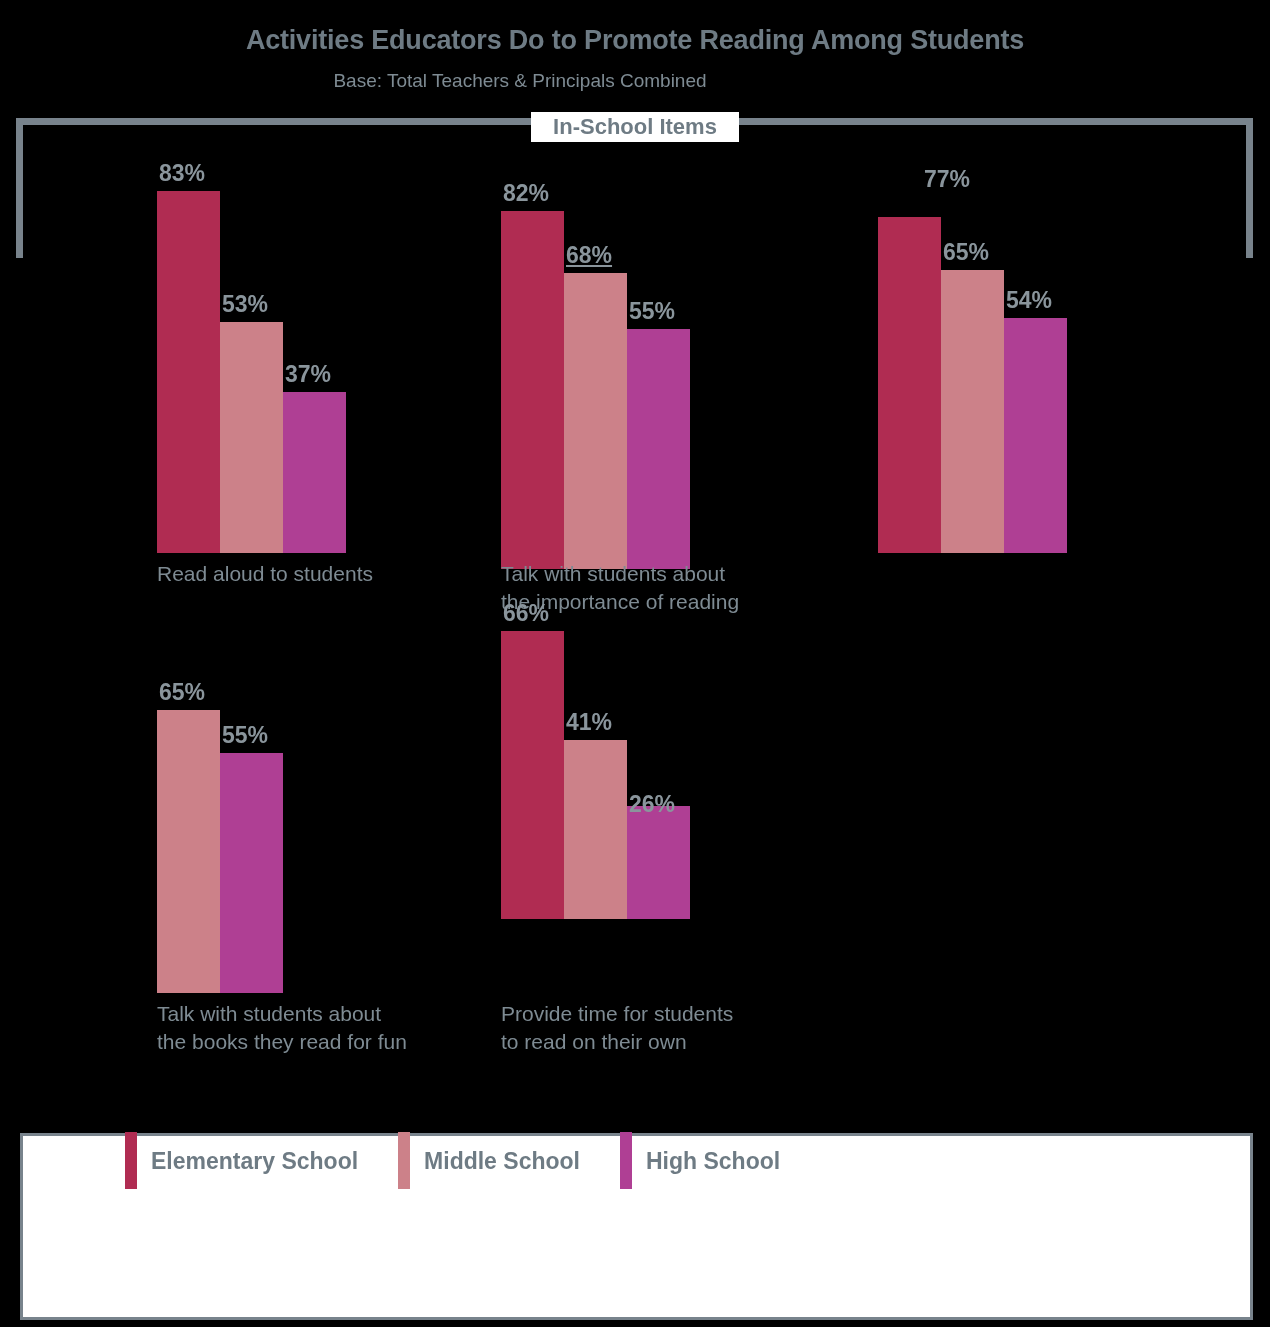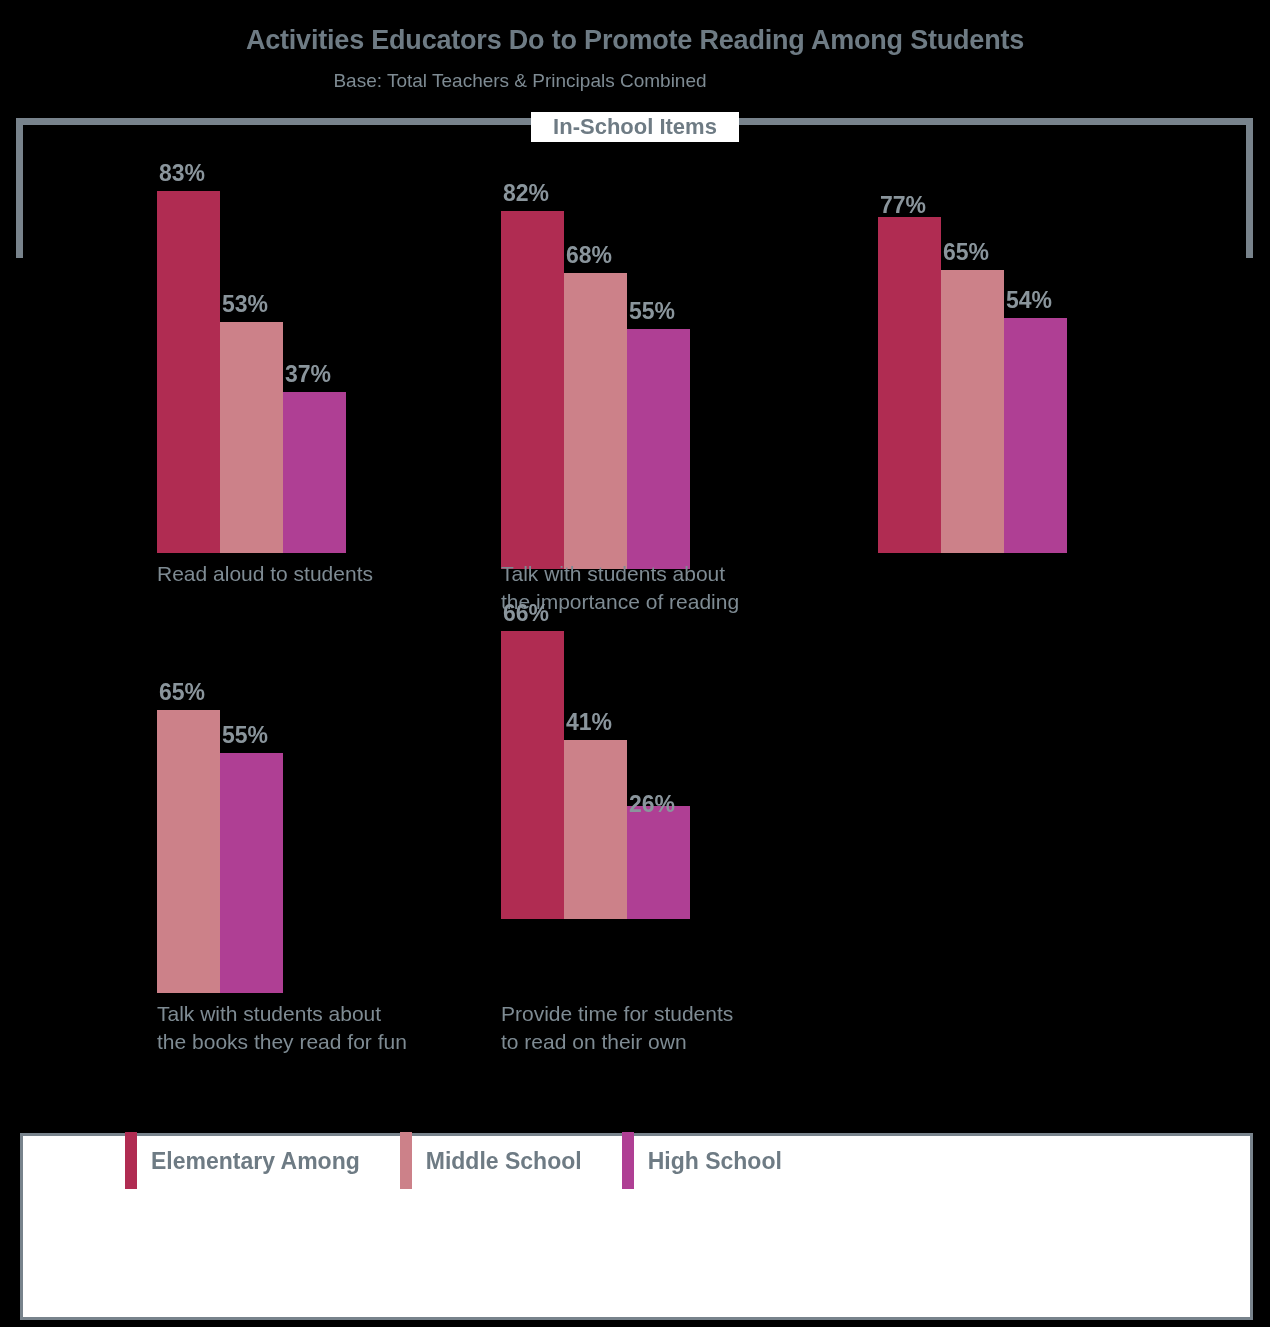--- a/index.html
+++ b/index.html
@@ -185,35 +185,35 @@
     </div>
     <div class="group-label" style="left: 157px; top: 560px;">Read aloud to students</div>
     <div class="bar-group" style="left: 501px; top: 16px; width: 189px; height: 553px;">
       <div class="bars" style="width: 189px;">
         <div class="bar-slot">
           <div class="bar-rect" style="height: 358px; background: rgb(176, 44, 82);"></div>
           <div class="bar-value" style="bottom: 364px;">82%</div>
         </div>
         <div class="bar-slot">
           <div class="bar-rect" style="height: 296px; background: rgb(204, 129, 137);"></div>
-          <div class="bar-value" style="bottom: 302px;">68%</div>
+          <div class="bar-value" style="bottom: 302px; text-decoration: underline;">68%</div>
         </div>
         <div class="bar-slot">
           <div class="bar-rect" style="height: 240px; background: rgb(175, 63, 148);"></div>
           <div class="bar-value" style="bottom: 246px;">55%</div>
         </div>
       </div>
     </div>
     <div class="group-label" style="left: 501px; top: 560px;">Talk with students about
 the importance of reading</div>
     <div class="bar-group" style="left: 878px; top: 0px; width: 189px; height: 553px;">
       <div class="bars" style="width: 189px;">
         <div class="bar-slot">
           <div class="bar-rect" style="height: 336px; background: rgb(176, 44, 82);"></div>
-          <div class="bar-value" style="bottom: 336px;">77%</div>
+          <div class="bar-value" style="bottom: 362px; margin-left: 44px;">77%</div>
         </div>
         <div class="bar-slot">
           <div class="bar-rect" style="height: 283px; background: rgb(204, 129, 137);"></div>
           <div class="bar-value" style="bottom: 289px;">65%</div>
         </div>
         <div class="bar-slot">
           <div class="bar-rect" style="height: 235px; background: rgb(175, 63, 148);"></div>
           <div class="bar-value" style="bottom: 241px;">54%</div>
         </div>
       </div>
@@ -249,21 +249,21 @@
       </div>
     </div>
     <div class="group-label" style="left: 501px; top: 1000px;">Provide time for students
 to read on their own</div>
   </div>
 
 <div id="legend-box"></div>
 <div id="legend-items">
     <div class="legend-item">
       <span class="legend-swatch" style="background: rgb(176, 44, 82);"></span>
-      <span class="legend-label">Elementary Among</span>
+      <span class="legend-label">Elementary School</span>
     </div>
     <div class="legend-item">
       <span class="legend-swatch" style="background: rgb(204, 129, 137);"></span>
       <span class="legend-label">Middle School</span>
     </div>
     <div class="legend-item">
       <span class="legend-swatch" style="background: rgb(175, 63, 148);"></span>
       <span class="legend-label">High School</span>
     </div>
   </div>

